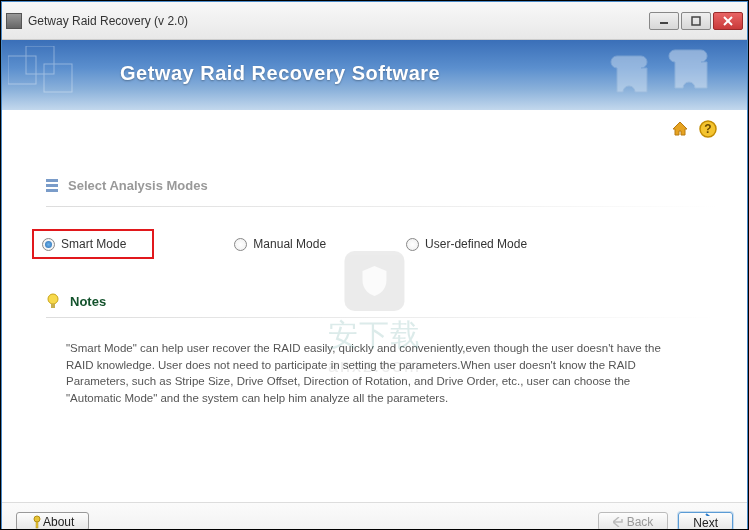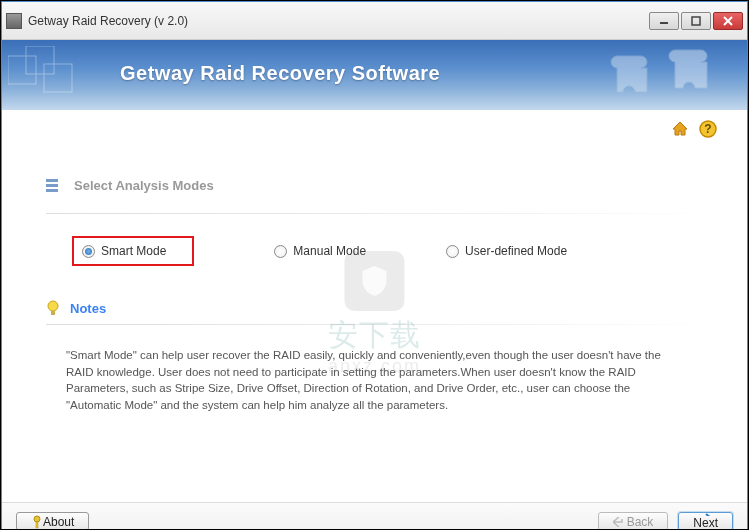--- a/index.html
+++ b/index.html
@@ -78,38 +78,37 @@
 .top-icons {
   display: flex; justify-content: flex-end; gap: 10px;
   margin-bottom: 40px;
 }
 .icon-home, .icon-help {
   width: 18px; height: 18px; cursor: pointer;
   display: inline-flex; align-items: center; justify-content: center;
 }
 
 .section-heading {
-  display: flex; align-items: center; gap: 16px;
+  display: flex; align-items: center; gap: 10px;
   color: #999; font-weight: bold; font-size: 13px;
-  margin-bottom: 20px;
+  margin-bottom: 13px;
   margin-left: 14px;
 }
 .heading-deco { width: 12px; height: 14px; }
 .heading-deco rect { fill: #7a9cc9; }
 
 .divider {
   height: 1px;
   background: linear-gradient(to right, #ddd, #eee 60%, transparent);
   margin: 6px 0 22px 14px;
 }
 
 .radio-row {
   display: flex;
   gap: 80px;
-  margin-left: 40px;
   margin-bottom: 34px;
   align-items: center;
 }
 .radio-option {
   display: flex; align-items: center; gap: 6px;
   color: #333;
   cursor: pointer;
 }
 .radio-option.selected-box {
   border: 2px solid #e1181c;
@@ -121,21 +120,21 @@
   display: inline-flex; align-items: center; justify-content: center;
   background: radial-gradient(#fff,#eee);
 }
 .radio-dot.checked::after {
   content: ""; width: 7px; height: 7px; border-radius: 50%;
   background: radial-gradient(#6fb2ea,#2b6fb3);
 }
 
 .notes-heading {
   display: flex; align-items: center; gap: 10px;
-  color: #3b82f6; font-weight: bold; font-size: 13px;
+  color: #14532d; font-weight: bold; font-size: 13px;
   margin: 12px 0 8px 14px;
 }
 
 .notes-text {
   margin: 14px 34px 0 34px;
   color: #555;
   line-height: 1.45;
   font-size: 11.5px;
 }
 

